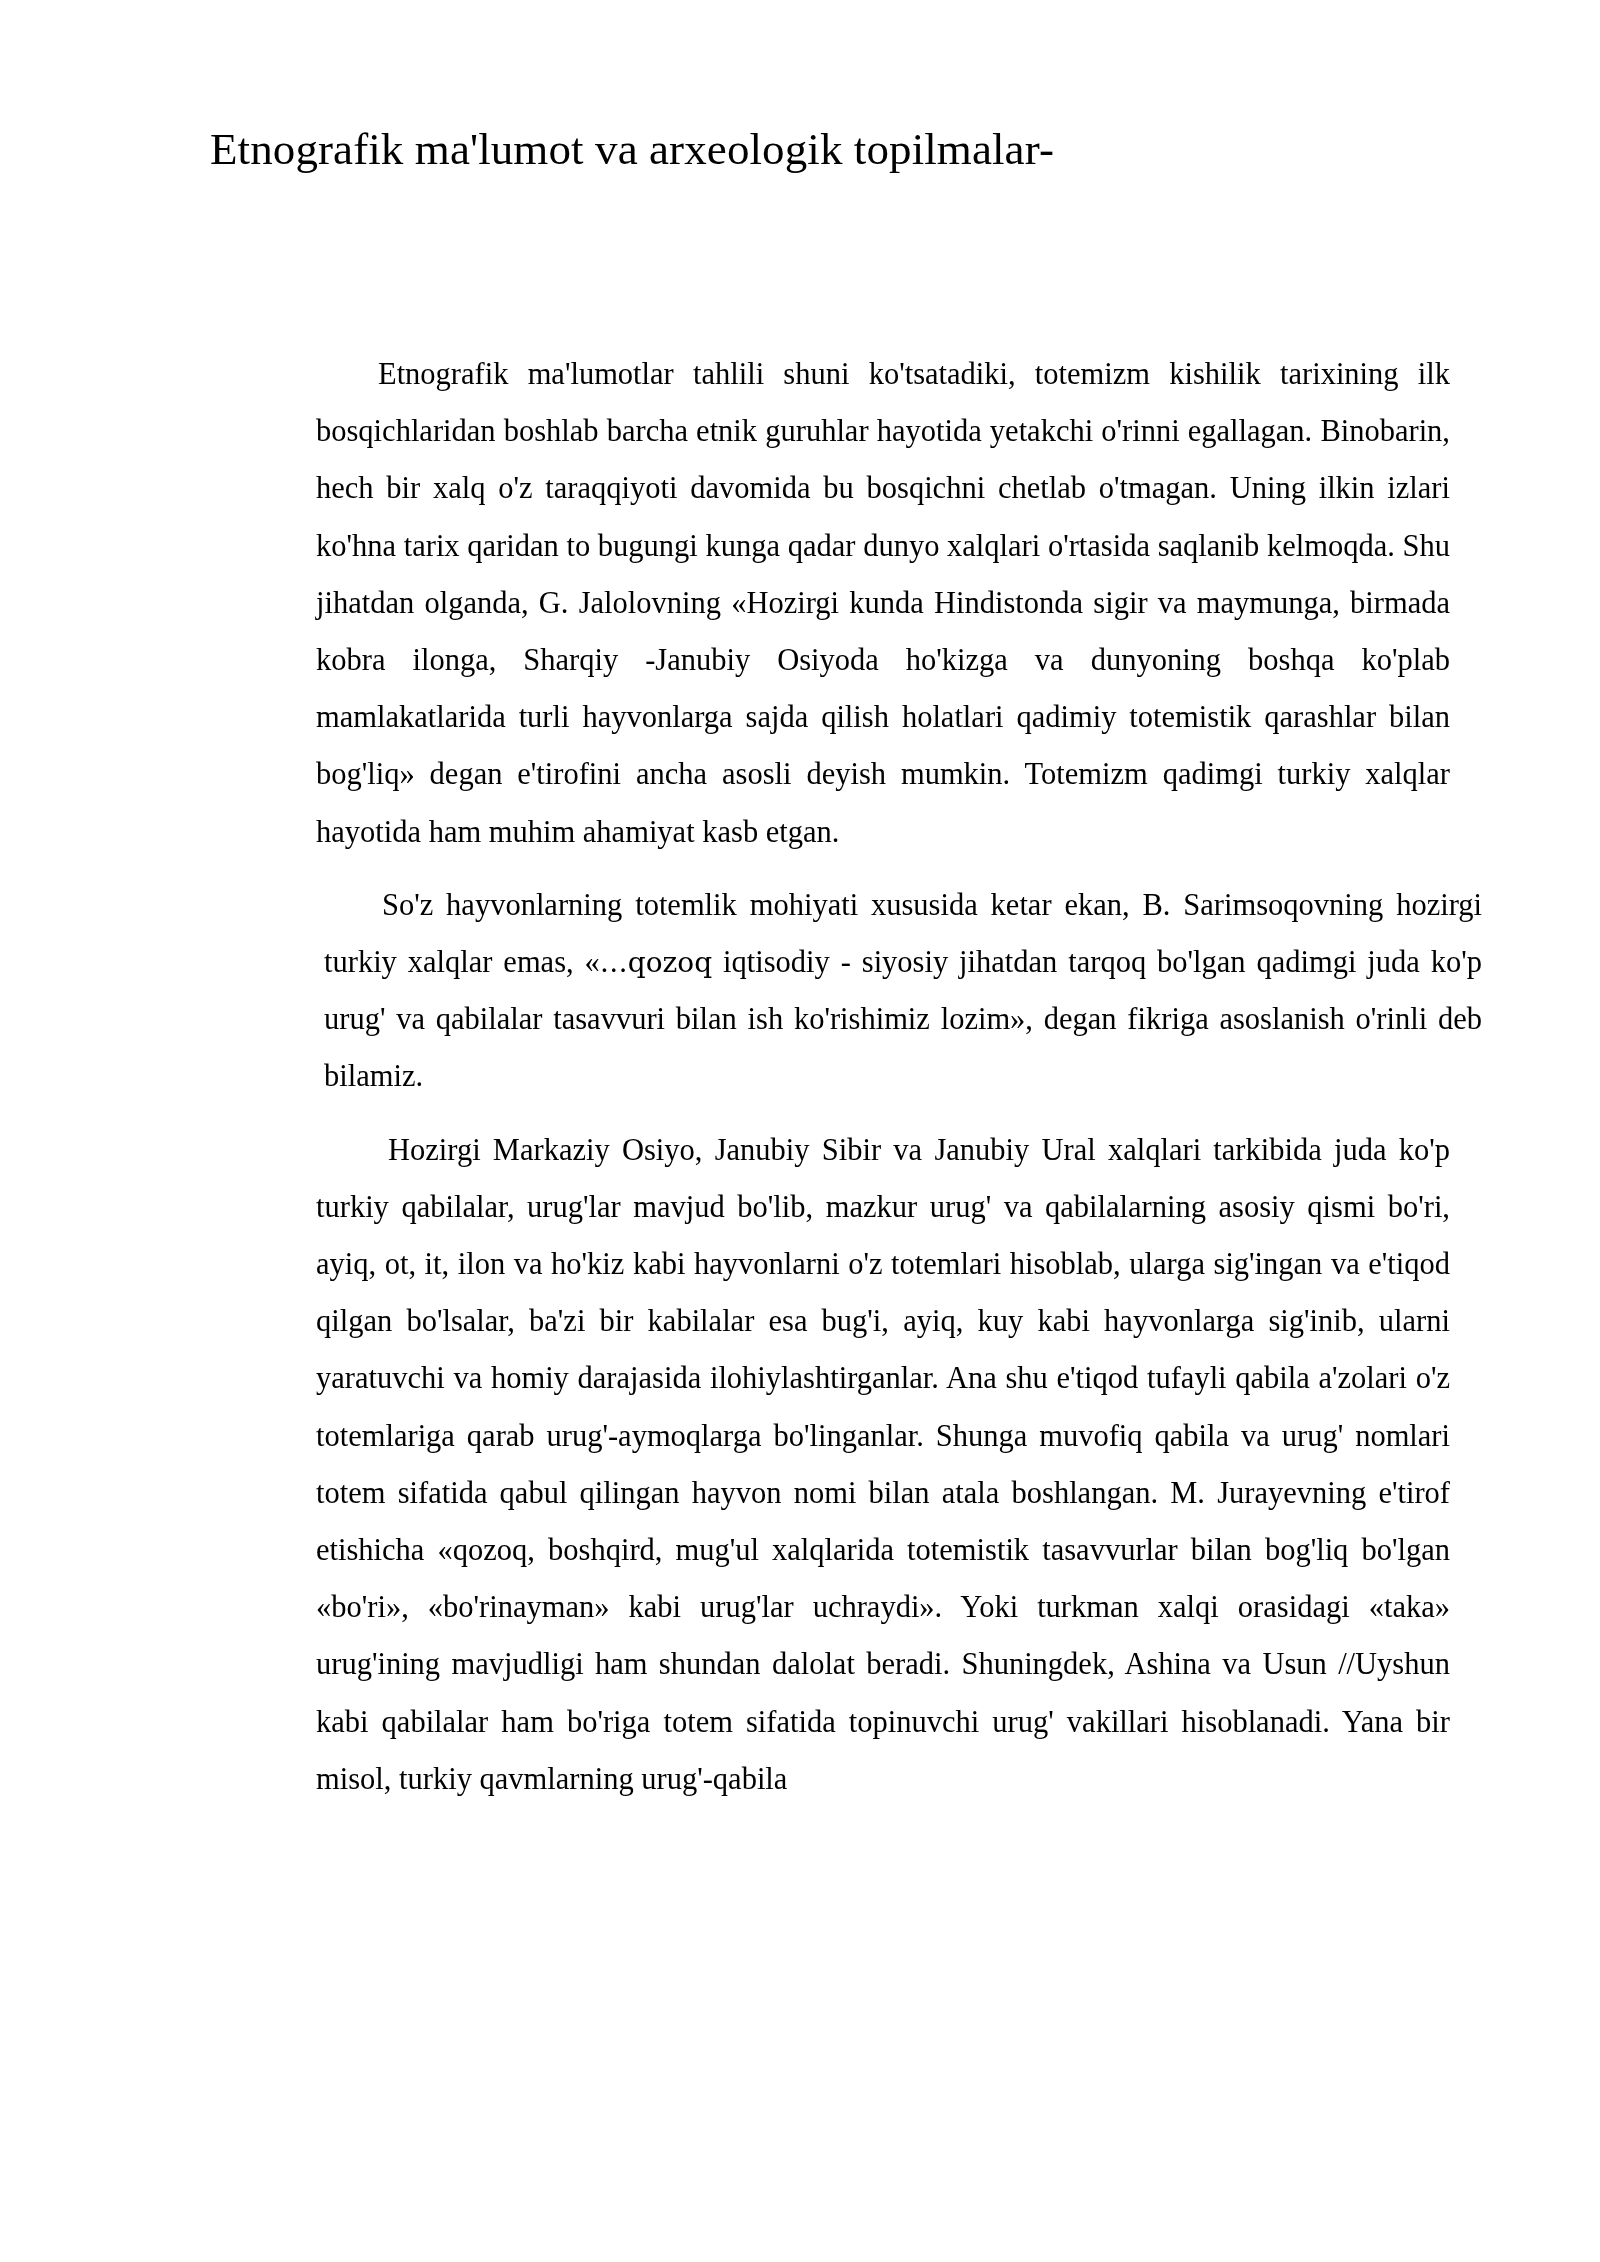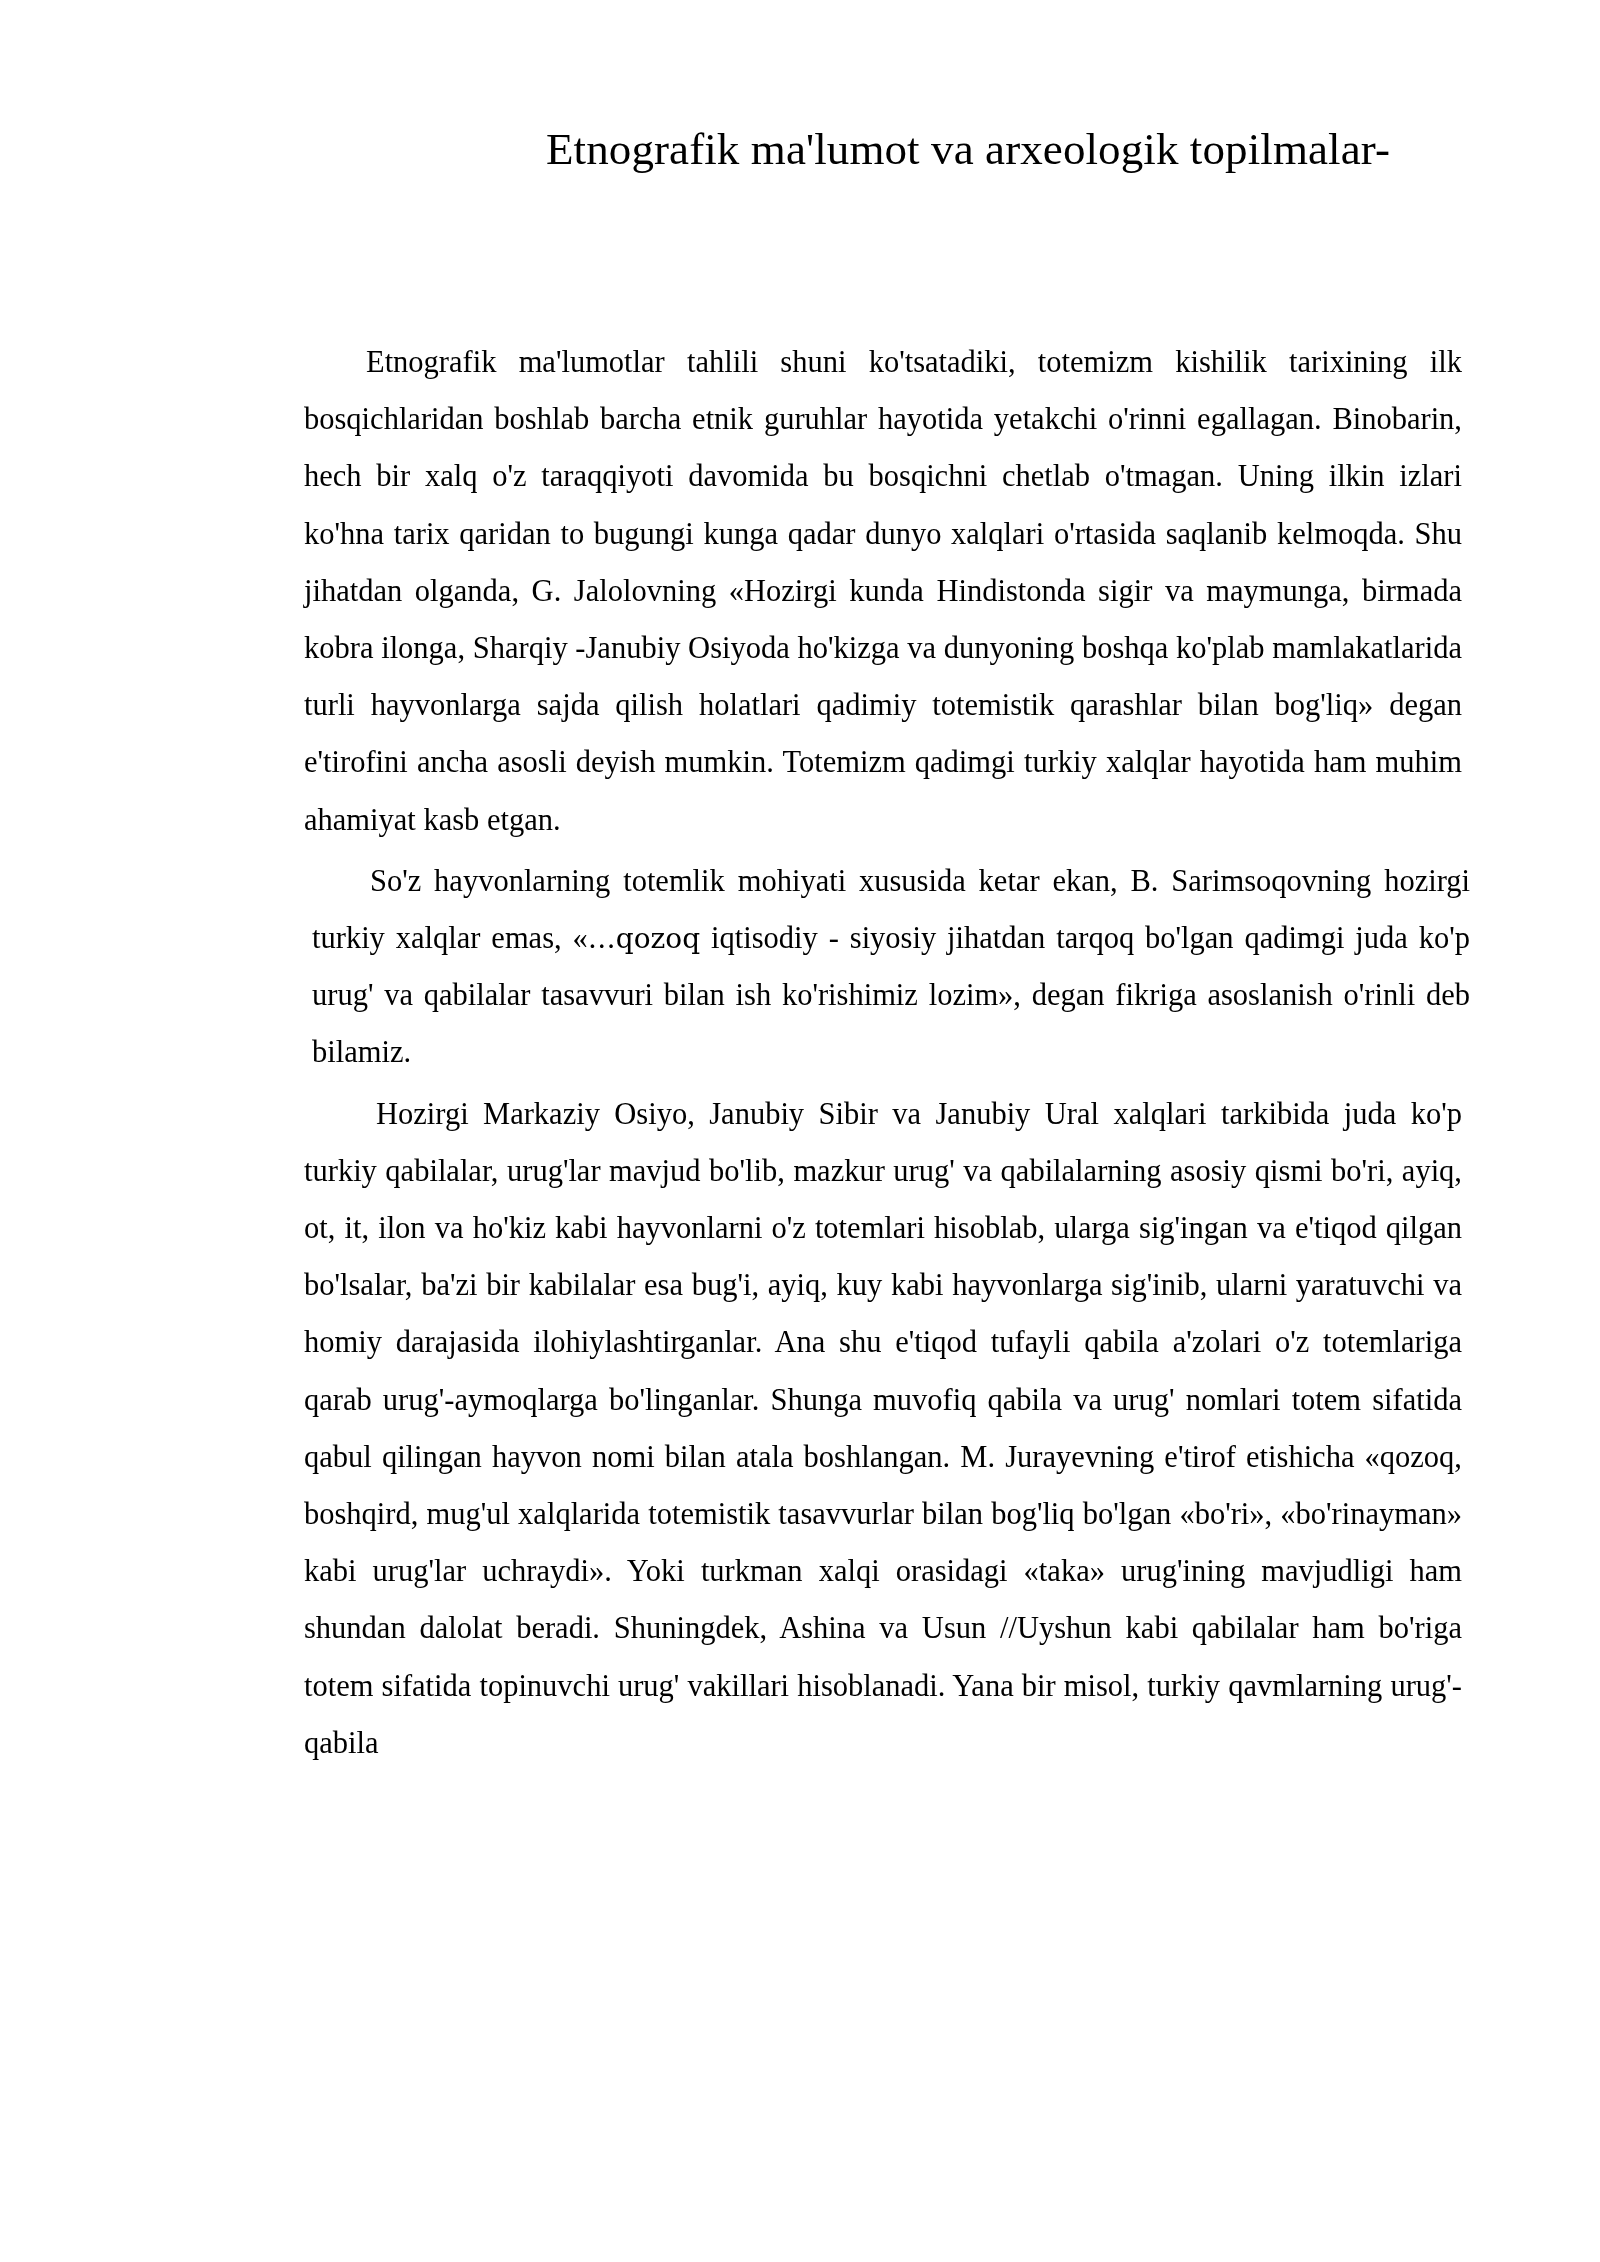--- a/index.html
+++ b/index.html
@@ -19,35 +19,35 @@
     width: 1600px;
     height: 2262px;
     background: #ffffff;
     box-sizing: border-box;
   }
   .doc-title {
     position: absolute;
     left: 210px;
     top: 118px;
     width: 1180px;
-    text-align: right;
+    text-align: left;
     font-size: 45px;
     line-height: 63px;
     font-weight: normal;
     letter-spacing: 0.1px;
     margin: 0;
   }
   .body-block {
     position: absolute;
     left: 300px;
     top: 330px;
     width: 1166px;
   }
   p.para {
-    margin: 4px;
+    margin: 16px;
     text-align: justify;
     text-justify: inter-word;
     font-size: 30.5px;
     line-height: 57.2px;
     letter-spacing: 0px;
     word-spacing: 0px;
     hyphens: none;
   }
   p.para-1 { text-indent: 62px; }
   p.para-2 {

